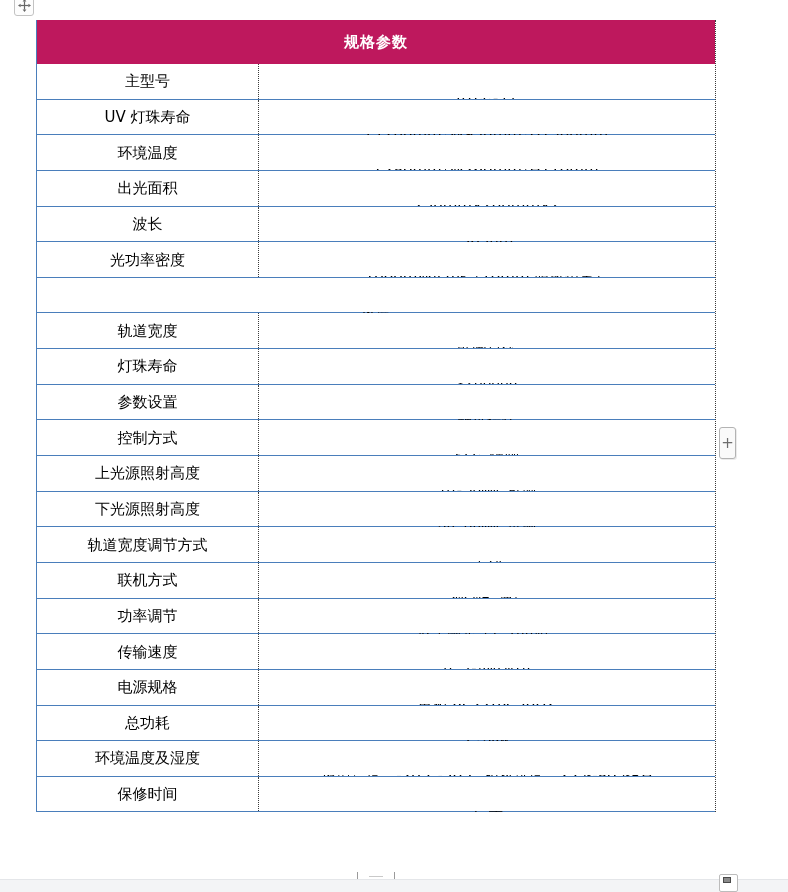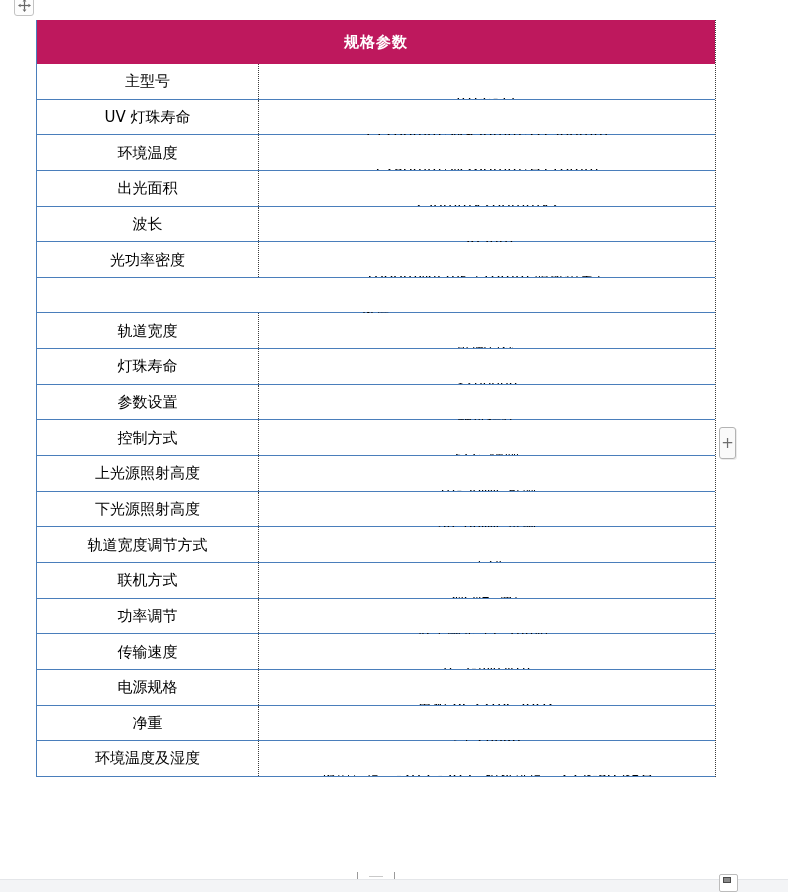--- a/index.html
+++ b/index.html
@@ -252,29 +252,35 @@
             <span>0.5-4m/min</span>
           </div>
         </div>
         <div class="row">
           <div class="cell label">电源规格</div>
           <div class="cell value">
             <span>单相 AC220V 50HZ</span>
           </div>
         </div>
         <div class="row">
-          <div class="cell label">净重</div>
-          <div class="cell value mono">
-            <span>约 200KG</span>
+          <div class="cell label">总功耗</div>
+          <div class="cell value mono">
+            <span>2.5KW</span>
           </div>
         </div>
         <div class="row">
           <div class="cell label">环境温度及湿度</div>
           <div class="cell value">
             <span>环境温度：-20℃-50℃ 相对湿度：25%-80%RH</span>
+          </div>
+        </div>
+        <div class="row">
+          <div class="cell label">保修时间</div>
+          <div class="cell value mono">
+            <span>1 年</span>
           </div>
         </div>
       </div>
   </div>
 
   <div class="plus-button">
     <span>+</span>
   </div>
 
   <div class="bottom-strip"></div>

